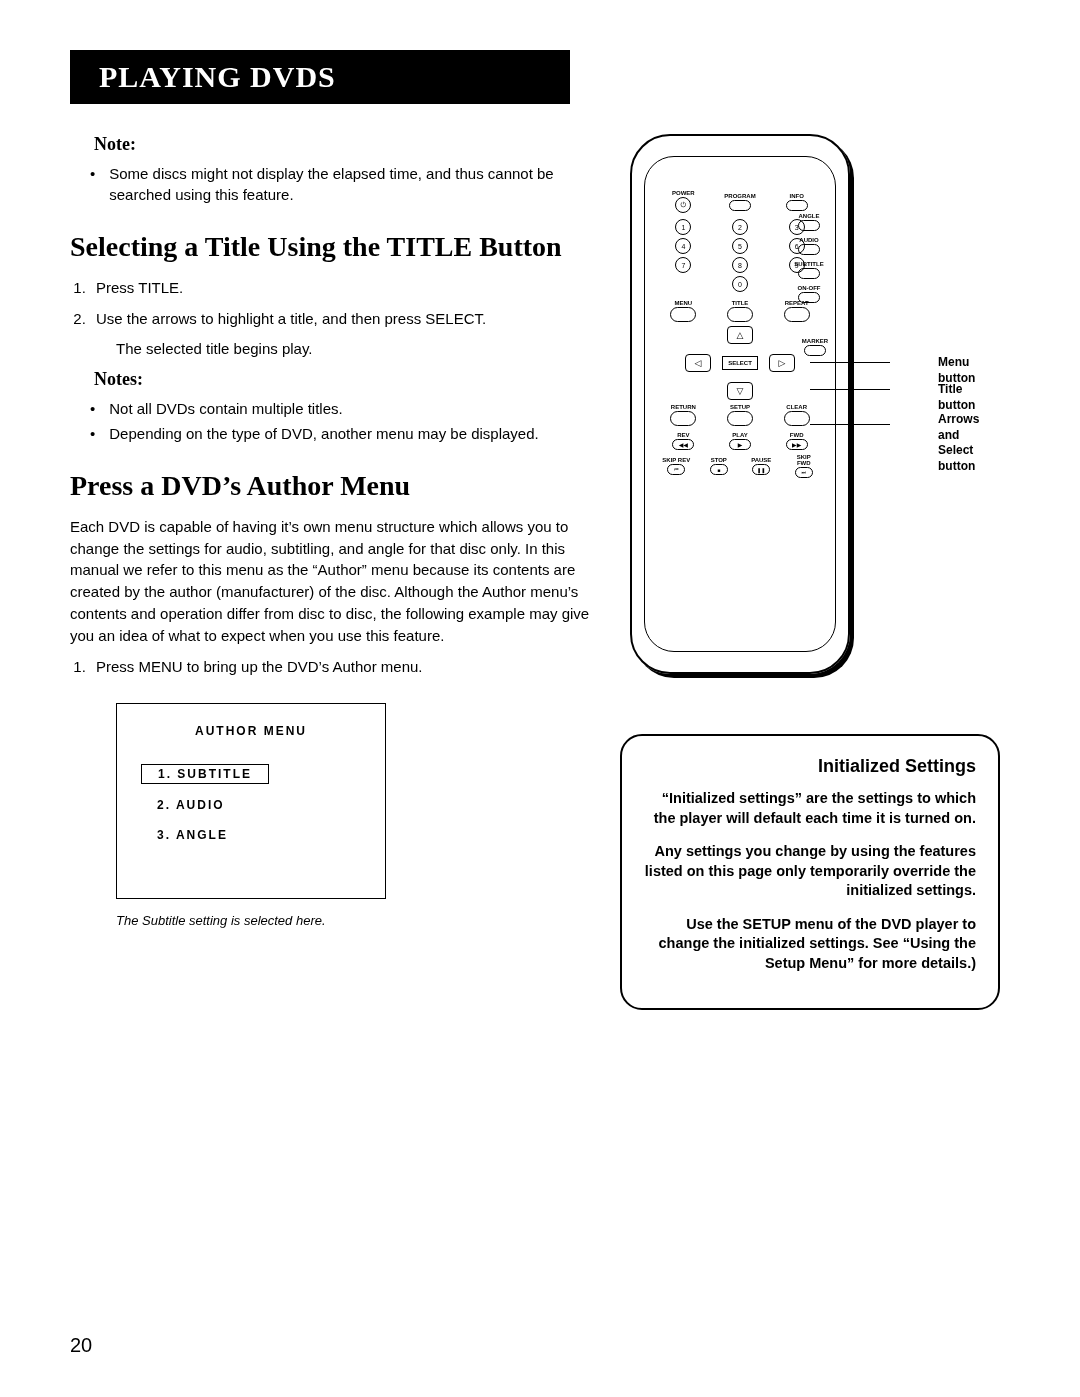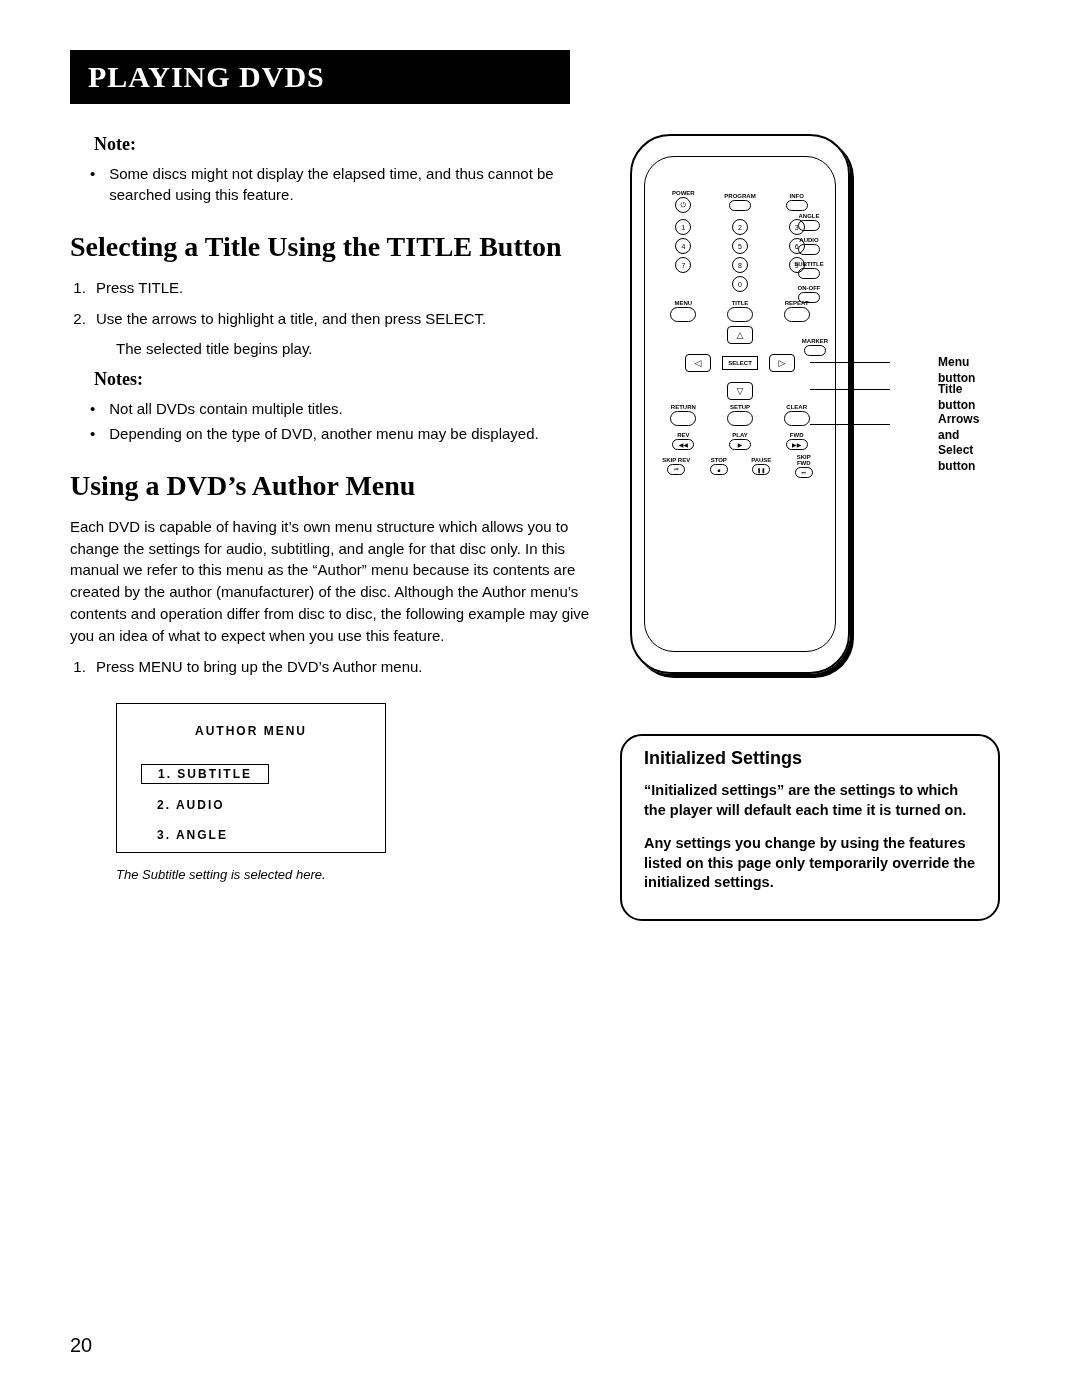--- a/index.html
+++ b/index.html
@@ -11,21 +11,21 @@
     color: #000;
     padding: 50px 70px 30px 70px;
     position: relative;
   }
   .header-bar {
     background: #000;
     color: #fff;
     font-family: "Times New Roman", serif;
     font-size: 30px;
     font-weight: bold;
-    padding: 10px 18px;
+    padding: 10px 29px;
     letter-spacing: 1px;
     width: 500px;
     margin-bottom: 30px;
   }
   .columns {
     display: flex;
     gap: 30px;
   }
   .left-col { flex: 1; max-width: 520px; }
   .right-col { width: 380px; }
@@ -33,21 +33,21 @@
   .bullet { display: flex; margin: 4px 0 4px 20px; font-size: 15px; line-height: 1.4; }
   .bullet::before { content: "•"; margin-right: 14px; }
   .section-h { font-family: "Times New Roman", serif; font-weight: bold; font-size: 28px; margin: 26px 0 14px 0; line-height: 1.15; }
   .body-text { font-size: 15px; line-height: 1.45; margin-bottom: 10px; }
   .num-list { margin-left: 20px; font-size: 15px; line-height: 1.5; }
   .num-list li { margin-bottom: 8px; padding-left: 6px; }
   .sub-text { margin-left: 46px; font-size: 15px; line-height: 1.5; margin-bottom: 8px; }
   .author-menu-box {
     border: 1.5px solid #000;
     width: 270px;
-    height: 150px;
+    height: 196px;
     margin: 24px 0 10px 46px;
     padding: 20px 24px;
     font-size: 12px;
     letter-spacing: 2px;
     font-weight: bold;
   }
   .author-menu-box .am-title { text-align: center; margin-bottom: 20px; }
   .author-menu-box .am-item { margin: 6px 0; padding: 2px 16px; display: inline-block; }
   .author-menu-box .am-selected { border: 1.5px solid #000; }
   .caption { font-style: italic; font-size: 13px; margin-left: 46px; margin-top: 14px; }
@@ -85,22 +85,23 @@
   .r-down { left:50%; bottom:-2px; transform:translateX(-50%); }
   .r-left { left:0; top:50%; transform:translateY(-50%); }
   .r-right { right:0; top:50%; transform:translateY(-50%); }
   .callout { position: absolute; font-size: 12px; font-weight: bold; line-height: 1.3; padding-left: 43px; }
   .callout-line { position: absolute; height: 1px; background: #000; }
 
   
   .info-box {
     border: 2.5px solid #000;
     border-radius: 22px;
-    padding: 12px 22px;
+    padding: 20px 22px;
     margin-top: 60px;
+    text-align: right;
   }
   .info-box h3 { font-family: Arial; font-size: 18px; font-weight: bold; margin-bottom: 12px; }
   .info-box p { font-size: 14.5px; font-weight: bold; line-height: 1.35; margin-bottom: 14px; }
 </style>
 </head>
 <body>
 
 <div class="header-bar">PLAYING DVDS</div>
 
 <div class="columns">
@@ -118,21 +119,21 @@
     <div class="sub-text">The selected title begins play.</div>
 
     <div class="note-h">Notes:</div>
     <div class="bullet">
         <span>Not all DVDs contain multiple titles.</span>
       </div>
     <div class="bullet">
         <span>Depending on the type of DVD, another menu may be displayed.</span>
       </div>
 
-    <div class="section-h">Using a DVD’s Author Menu</div>
+    <div class="section-h">Press a DVD’s Author Menu</div>
     <div class="body-text">Each DVD is capable of having it’s own menu structure which allows you to change the settings for audio, subtitling, and angle for that disc only. In this manual we refer to this menu as the “Author” menu because its contents are created by the author (manufacturer) of the disc. Although the Author menu’s contents and operation differ from disc to disc, the following example may give you an idea of what to expect when you use this feature.</div>
     <ol class="num-list">
       <li>Press MENU to bring up the DVD’s Author menu.</li>
     </ol>
 
     <div class="author-menu-box">
       <div class="am-title">AUTHOR MENU</div>
       <div><span class="am-item am-selected">1.  SUBTITLE</span></div>
       <div><span class="am-item">2.  AUDIO</span></div>
       <div><span class="am-item">3.  ANGLE</span></div>
@@ -281,17 +282,18 @@
     <div class="callout" style="left:275px; top:221px;">Menu button</div>
     <div class="callout-line" style="left:190px; top:255px; width:80px;"></div>
     <div class="callout" style="left:275px; top:248px;">Title button</div>
     <div class="callout-line" style="left:190px; top:290px; width:80px;"></div>
     <div class="callout" style="left:275px; top:278px; width:100px;">Arrows and Select button</div>
 
     <div class="info-box">
       <h3>Initialized Settings</h3>
       <p>“Initialized settings” are the settings to which the player will default each time it is turned on.</p>
       <p>Any settings you change by using the features listed on this page only temporarily override the initialized settings.</p>
+      <p>Use the SETUP menu of the DVD player to change the initialized settings. See “Using the Setup Menu” for more details.)</p>
     </div>
   </div>
 </div>
 
 <div class="page-num">20</div>
 
 </body></html>

